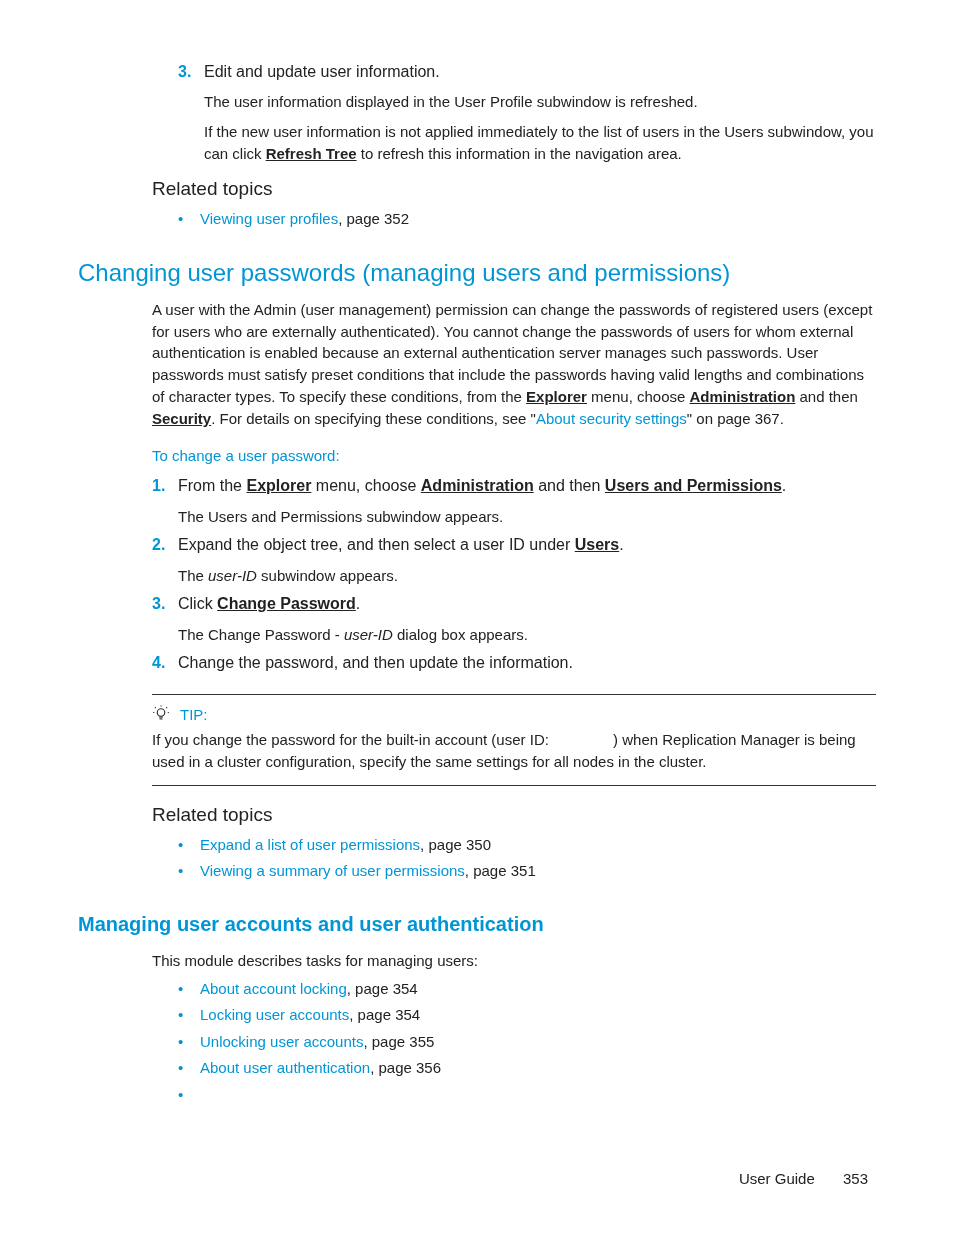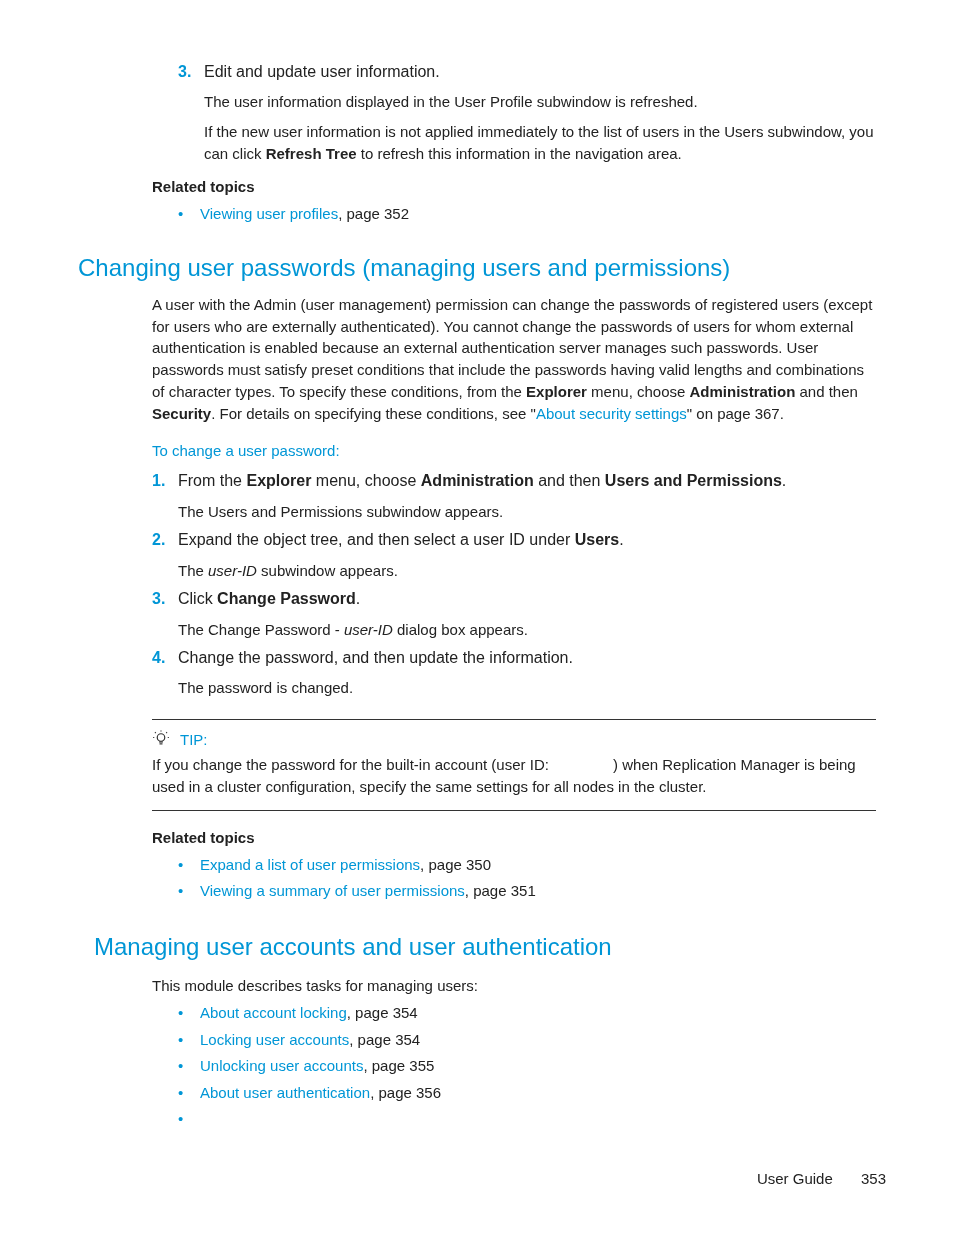--- a/index.html
+++ b/index.html
@@ -27,45 +27,45 @@
     width: 26px;
     flex-shrink: 0;
   }
   .ol-item {
     display: flex;
     margin-bottom: 6px;
     line-height: 1.45;
   }
   .ol-body { flex: 1; }
   .ol-body p { margin: 8px 0 0 0; }
-  .bold { font-weight: bold; }
+  .bold { font-weight: bold; text-decoration: underline; }
   .italic { font-style: italic; }
   .link { color: #0096d6; }
   h2.section {
     color: #0096d6;
     font-weight: normal;
     font-size: 24px;
     margin: 28px 0 12px 0;
     font-family: Arial, Helvetica, sans-serif;
   }
   h1.big {
     color: #0096d6;
+    font-weight: bold;
+    font-size: 20px;
+    margin: 30px 0 14px 0;
+  }
+  .subhead {
+    color: #0096d6;
     font-weight: normal;
-    font-size: 24px;
-    margin: 30px 0 14px 16px;
-  }
-  .subhead {
-    color: #0096d6;
+    font-size: 15px;
+    margin: 18px 0 10px 0;
+  }
+  .related-head {
     font-weight: normal;
-    font-size: 15px;
-    margin: 18px 0 10px 0;
-  }
-  .related-head {
-    font-weight: bold;
-    font-size: 15px;
+    font-size: 19px;
     margin: 14px 0 8px 0;
   }
   p { margin: 6px 0; line-height: 1.45; font-size: 15px; }
   .bullet {
     display: flex;
     margin: 4px 0;
     line-height: 1.5;
     font-size: 15px;
   }
   .dot {
@@ -86,21 +86,21 @@
   }
   .tip-label {
     color: #0096d6;
     font-size: 15px;
     margin-left: 10px;
   }
   .tip-icon svg { display: block; }
   .footer {
     position: absolute;
     bottom: 48px;
-    right: 68px;
+    right: 86px;
     font-size: 15px;
   }
   .footer .pg { margin-left: 24px; }
 </style>
 </head>
 <body>
 
 <div class="page">
 
   <div class="content-indent">
@@ -154,21 +154,20 @@
       <div class="ol-body">
         <span><span>Click </span><span class="bold">Change Password</span><span>.</span></span>
         <p><span>The Change Password - </span><span class="italic">user-ID</span><span> dialog box appears.</span></p>
       </div>
     </div>
 
     <div class="ol-item">
       <span class="ol-num">4.</span>
       <div class="ol-body">
         <span>Change the password, and then update the information.</span>
-        <p>The password is changed.</p>
       </div>
     </div>
 
     <div class="tip-box">
       <div class="tip-row">
         <span class="tip-icon">
           <svg width="18" height="18" viewBox="0 0 24 24" fill="none" stroke="#333" stroke-width="1.6">
             <circle cx="12" cy="10" r="5"></circle>
             <line x1="12" y1="2" x2="12" y2="0.5"></line>
             <line x1="5" y1="4" x2="4" y2="3"></line>

